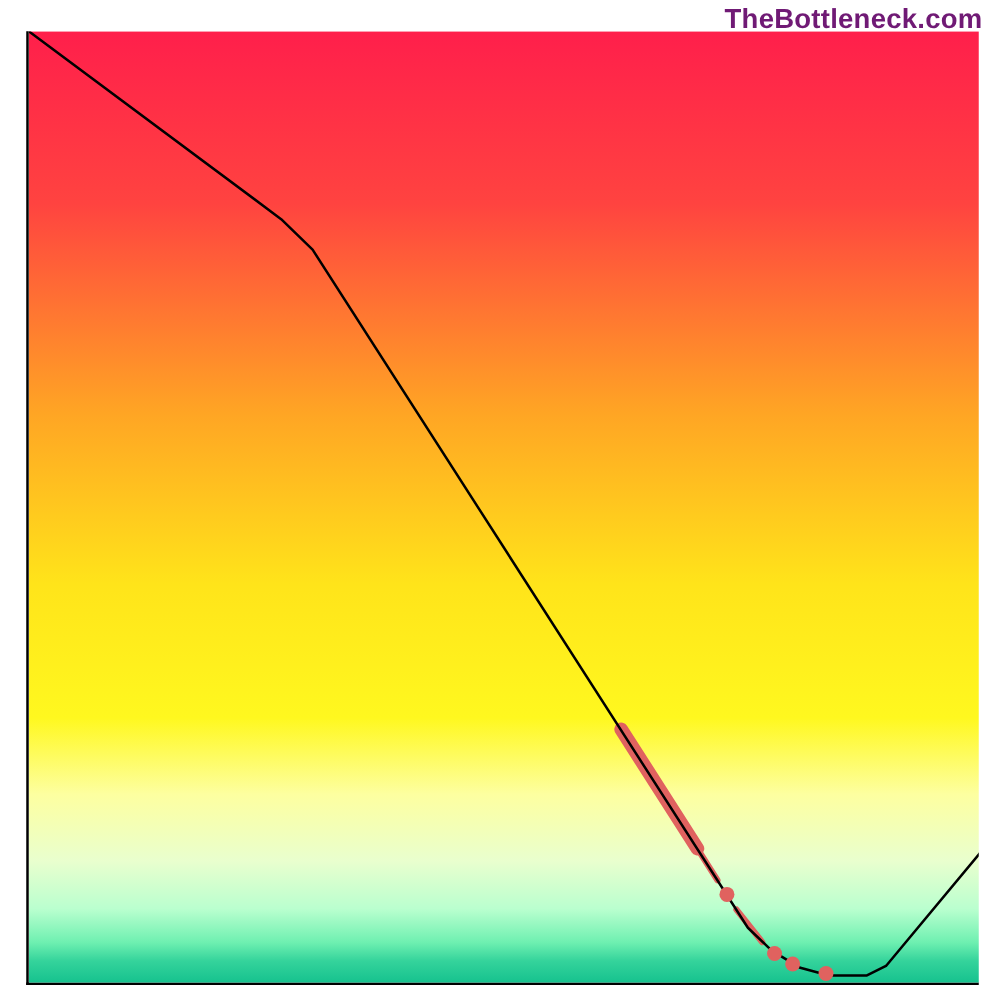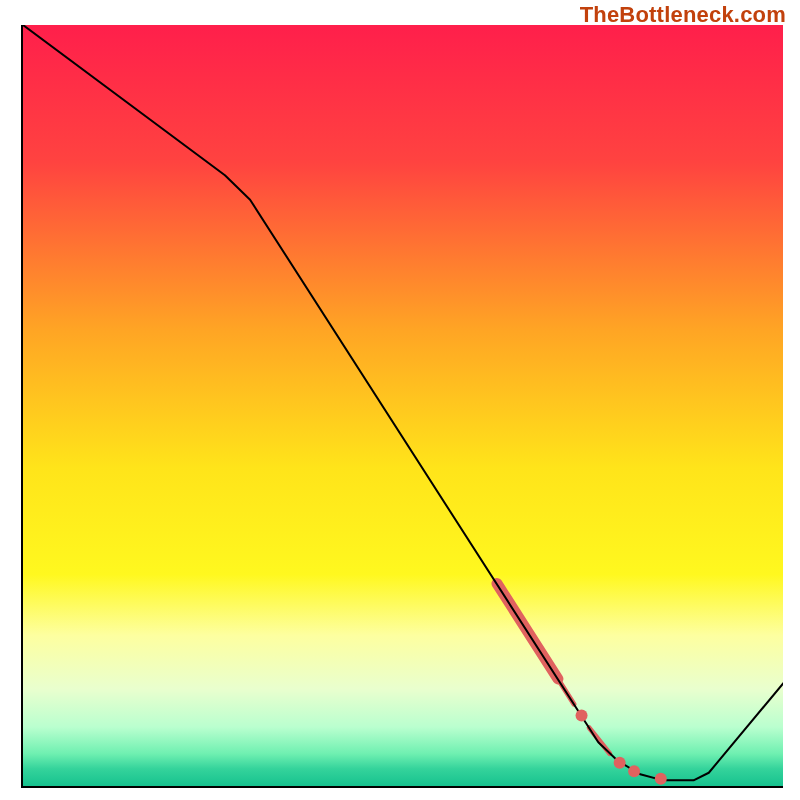--- a/index.html
+++ b/index.html
@@ -14,21 +14,21 @@
     position: relative;
     width: 800px;
     height: 800px;
   }
   .watermark {
     position: absolute;
     top: 2px;
     right: 14px;
     font-size: 22px;
     font-weight: 600;
-    color: #c2410c;
+    color: #701a75;
     letter-spacing: 0.2px;
   }
   .plot-area {
     position: absolute;
     left: 21px;
     top: 25px;
     width: 762px;
     height: 763px;
     border-left: 2px solid #000;
     border-bottom: 2px solid #000;

